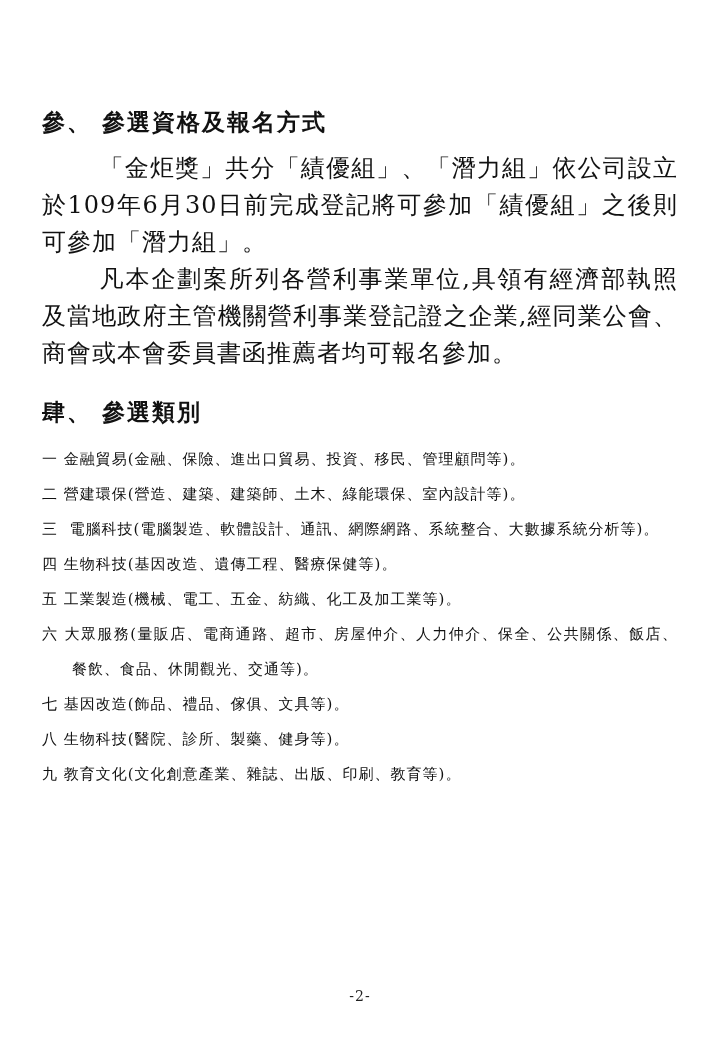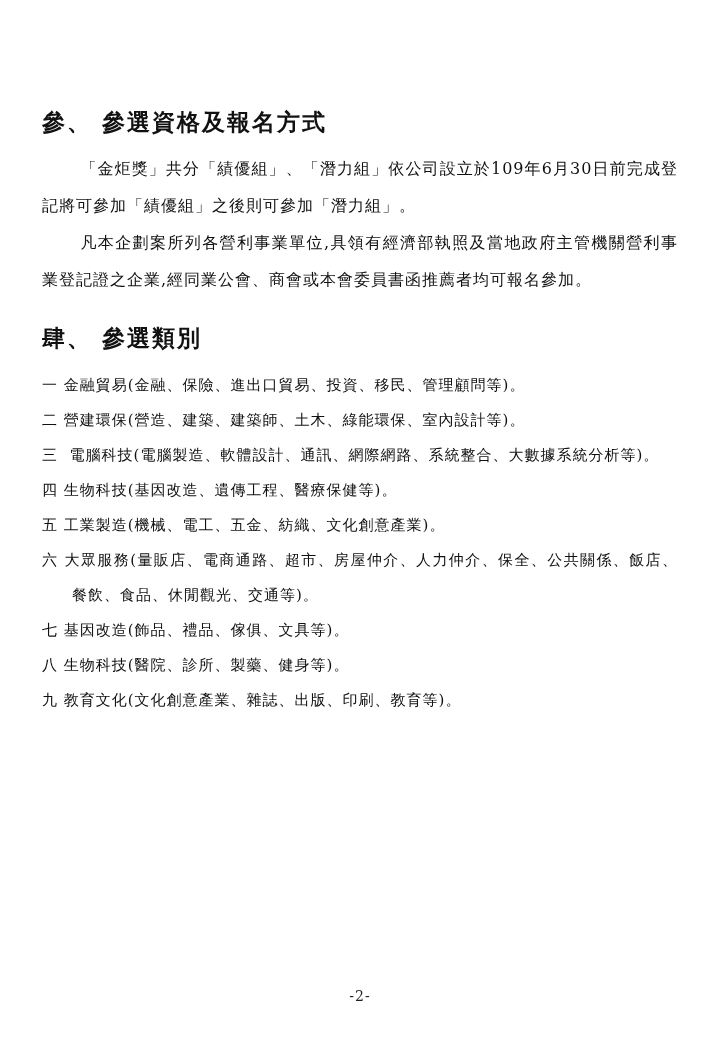--- a/index.html
+++ b/index.html
@@ -31,21 +31,21 @@
     letter-spacing: 2px;
     line-height: 32px;
     margin: 0 0 12px 0;
     white-space: pre-wrap;
   }
   .section-heading.second {
     margin-top: 24px;
     margin-bottom: 14px;
   }
   .para {
-    font-size: 16px;
+    font-size: 24px;
     line-height: 37px;
     margin: 0;
     text-indent: 2.4em;
     text-align: justify;
     text-justify: inter-ideograph;
     letter-spacing: 1px;
     white-space: pre-wrap;
   }
   .bullet-block {
     margin-top: 12px;
@@ -103,21 +103,21 @@
     <p class="para">凡本企劃案所列各營利事業單位,具領有經濟部執照及當地政府主管機關營利事業登記證之企業,經同業公會、商會或本會委員書函推薦者均可報名參加。</p>
 
 
     <h1 class="section-heading second">肆、 參選類別</h1>
 
     <div class="category-list">
       <div class="category-item">一 金融貿易(金融、保險、進出口貿易、投資、移民、管理顧問等)。</div>
       <div class="category-item">二 營建環保(營造、建築、建築師、土木、綠能環保、室內設計等)。</div>
       <div class="category-item">三  電腦科技(電腦製造、軟體設計、通訊、網際網路、系統整合、大數據系統分析等)。</div>
       <div class="category-item">四 生物科技(基因改造、遺傳工程、醫療保健等)。</div>
-      <div class="category-item">五 工業製造(機械、電工、五金、紡織、文化創意產業)。</div>
+      <div class="category-item">五 工業製造(機械、電工、五金、紡織、化工及加工業等)。</div>
       <div class="category-item">六 大眾服務(量販店、電商通路、超市、房屋仲介、人力仲介、保全、公共關係、飯店、餐飲、食品、休閒觀光、交通等)。</div>
       <div class="category-item">七 基因改造(飾品、禮品、傢俱、文具等)。</div>
       <div class="category-item">八 生物科技(醫院、診所、製藥、健身等)。</div>
       <div class="category-item">九 教育文化(文化創意產業、雜誌、出版、印刷、教育等)。</div>
 
     </div>
 
   </div>
 
   <div class="page-number">-2-</div>

